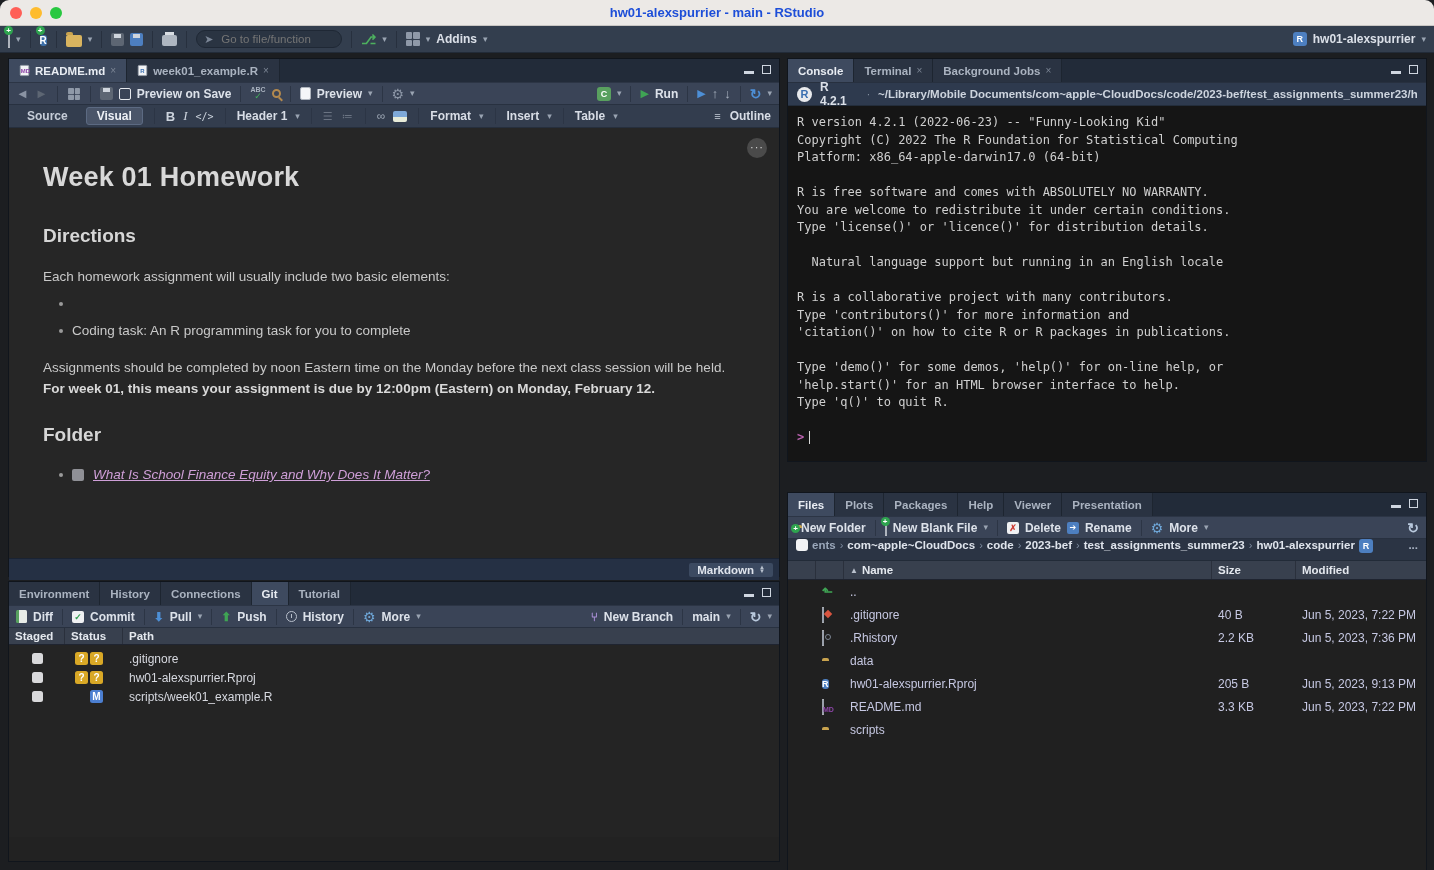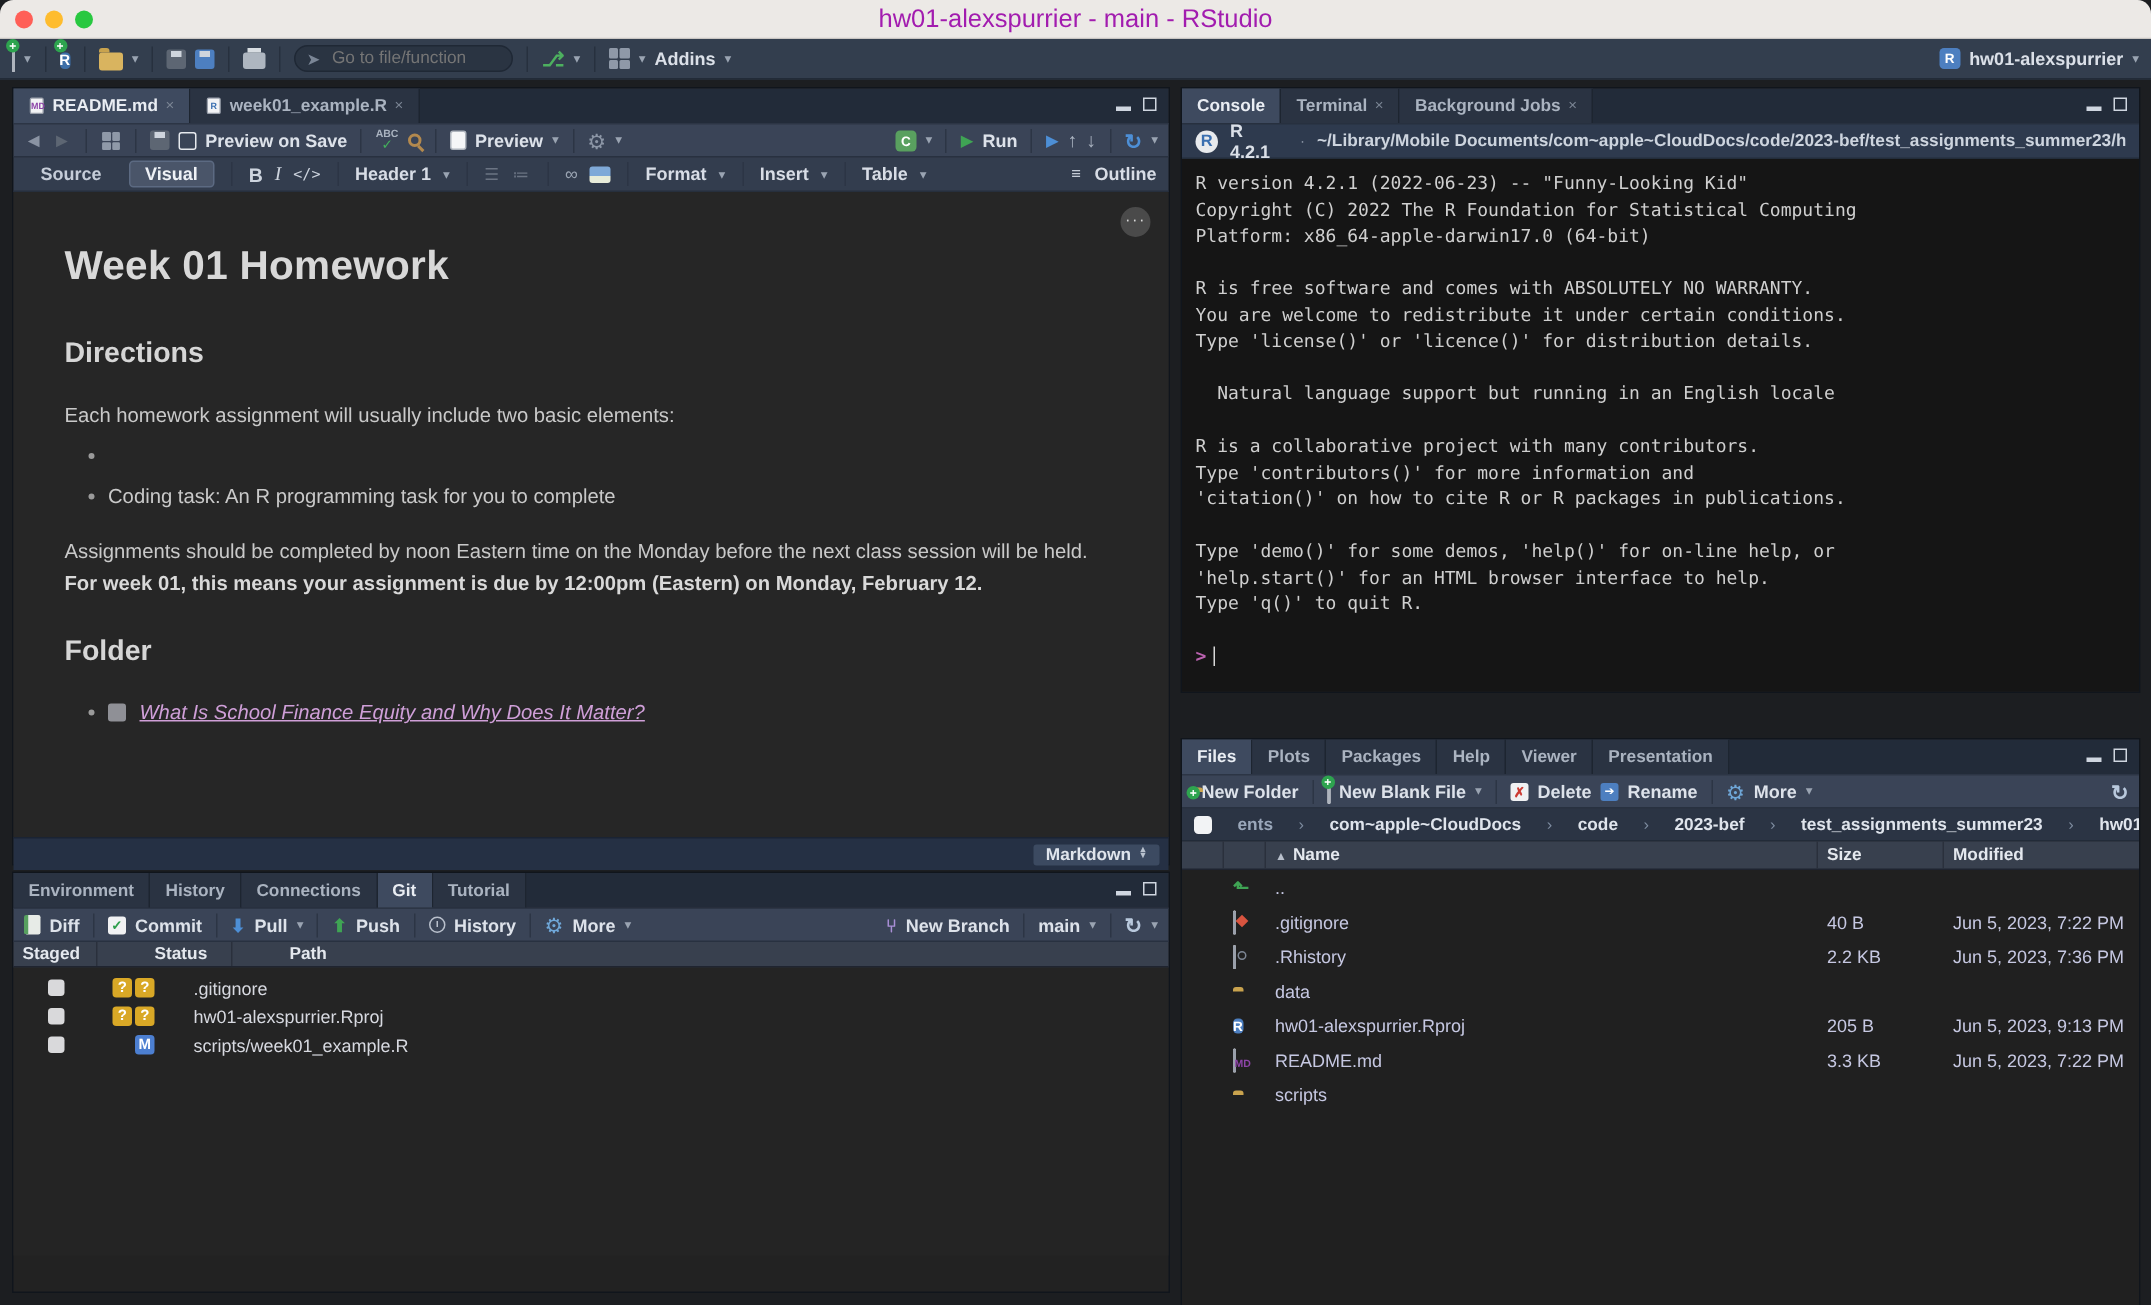--- a/index.html
+++ b/index.html
@@ -7,21 +7,21 @@
   body { font-family:"Liberation Sans", sans-serif; -webkit-font-smoothing:antialiased; }
   .app { position:relative; width:1434px; height:870px; background:#1c1e21; }
 
   
   .titlebar { position:absolute; left:0; top:0; width:100%; height:26px;
     background:#ece9e6; display:flex; align-items:center; justify-content:center;
     border-bottom:1px solid #c9c6c3; border-radius:9px 9px 0 0; }
   .traffic { position:absolute; left:10px; top:7px; display:flex; gap:8px; }
   .light { width:12px; height:12px; border-radius:50%; }
   .light.red{ background:#ff5f57; } .light.yellow{ background:#febc2e; } .light.green{ background:#28c840; }
-  .win-title { font-size:17px; font-weight:400; color:#a21caf; }
+  .win-title { font-size:13px; font-weight:700; color:#1d4ed8; }
 
   
   .main-toolbar { position:absolute; left:0; top:26px; width:100%; height:27px;
     background:#333e4e; display:flex; align-items:center; padding:0 8px; gap:6px;
     border-bottom:1px solid #222b38; }
   .tb-sep { width:1px; height:17px; background:#27303e; margin:0 3px; }
   .caret { font-size:9px; color:#9aa4b2; line-height:1; }
   .tb-label { font-size:12px; font-weight:700; color:#dbe0e8; }
   .goto { width:146px; height:18px; background:#2a3442; border:1px solid #1f2835;
     border-radius:9px; color:#8d98a8; font-size:11.5px; padding:0 8px 0 24px;
@@ -120,21 +120,21 @@
   .console-path { font-size:11.5px; font-weight:700; color:#cdd4de; white-space:nowrap; overflow:hidden; }
   .console-body { background:#151515; height:355px; padding:8px 0 0 9px;
     font-family:"DejaVu Sans Mono",monospace; font-size:12px; line-height:1.46; color:#cfcfcf; }
   .console-body pre { font:inherit; white-space:pre; }
   .prompt-line { display:flex; align-items:center; margin-top:17px; }
   .prompt { color:#bb62b0; font-weight:700; }
   .cursor { width:1px; height:13px; background:#d8d8d8; margin-left:5px; }
 
   
   #files-pane { left:787px; top:452px; width:640px; height:396px;margin-top:40px; }
-  .crumbbar { height:22px; background:#2b3444; display:flex; align-items:center; gap:17px; padding:0 8px;
+  .crumbbar { height:22px; background:#2b3444; display:flex; gap:4px; padding:0 8px;
     border-bottom:1px solid #222b38; font-size:11.5px; font-weight:700; color:#dfe4ec; white-space:nowrap; overflow:hidden; }
   .crumb-sq { width:12px; height:12px; background:#f2f3f5; border-radius:3px; flex:0 0 auto; }
   .crumb-dim { color:#9aa7ba; }
   .chev { color:#7e8ca0; font-size:11px; font-weight:400; }
   .shield { width:14px; height:14px; border-radius:3px; background:#4d7fc0; color:#fff; font-size:9px;
     font-weight:700; text-align:center; line-height:14px; }
   .crumb-ellipsis { margin-left:auto; color:#aab4c4; }
   .ftable-head { height:19px; background:#38404e; display:flex; align-items:center; font-size:11.5px;
     font-weight:700; color:#e4e8ee; border-bottom:1px solid #1f2430; }
   .fcol { padding:0 6px; border-right:1px solid #2a303c; height:100%; display:flex; align-items:center; gap:4px; }
@@ -148,21 +148,21 @@
   .f-doc { width:11px; height:13px; background:#f2f3f5; border-radius:1.5px; position:relative; border:1px solid #9aa0ab; }
   .f-doc .ov { position:absolute; font-size:7px; font-weight:700; left:0; right:0; bottom:0; text-align:center; line-height:8px; }
   .gitdiamond { position:absolute; left:1.5px; top:3px; width:6px; height:6px; background:#d8543f; transform:rotate(45deg); }
   .histdot { position:absolute; left:2px; top:3px; width:6px; height:6px; border-radius:50%; border:1.5px solid #7d8violet; border:1.5px solid #7d8694; }
   .mdtxt { color:#8d45a8; }
   .upicon { color:#3fa454; font-size:13px; font-weight:700; }
 
   
   #git-pane { left:8px; top:581px; width:772px; height:281px; }
   .gtable-head { height:17px; background:#38404e; display:flex; align-items:flex-end; font-size:11.5px;
-    font-weight:700; color:#e4e8ee; border-bottom:1px solid #1f2430;gap:32px; }
+    font-weight:700; color:#e4e8ee; border-bottom:1px solid #1f2430; }
   .gc { padding:0 6px; height:100%; display:flex; align-items:center; }
   .gc-staged { width:56px; border-right:1px solid #2a303c; }
   .gc-status { width:58px; border-right:1px solid #2a303c; }
   .gc-path { flex:1; }
   .git-body { background:#242424; height:calc(100% - 87px); font-size:12px; color:#d7d9e0; padding-top:4px; }
   .grow { display:flex; align-items:center; height:19px; }
   .grow .gc-staged { display:flex; justify-content:center; border-right:none; }
   .grow .gc-status { display:flex; gap:2px; justify-content:flex-start; padding-left:10px; border-right:none; }
   .badge { width:13px; height:13px; border-radius:2.5px; font-size:10px; font-weight:700; color:#fff;
     text-align:center; line-height:13px; }

